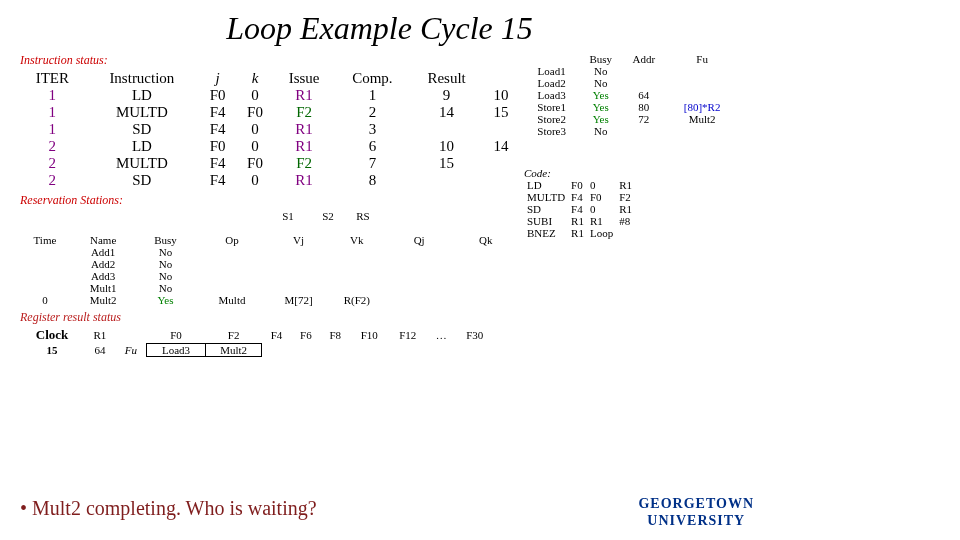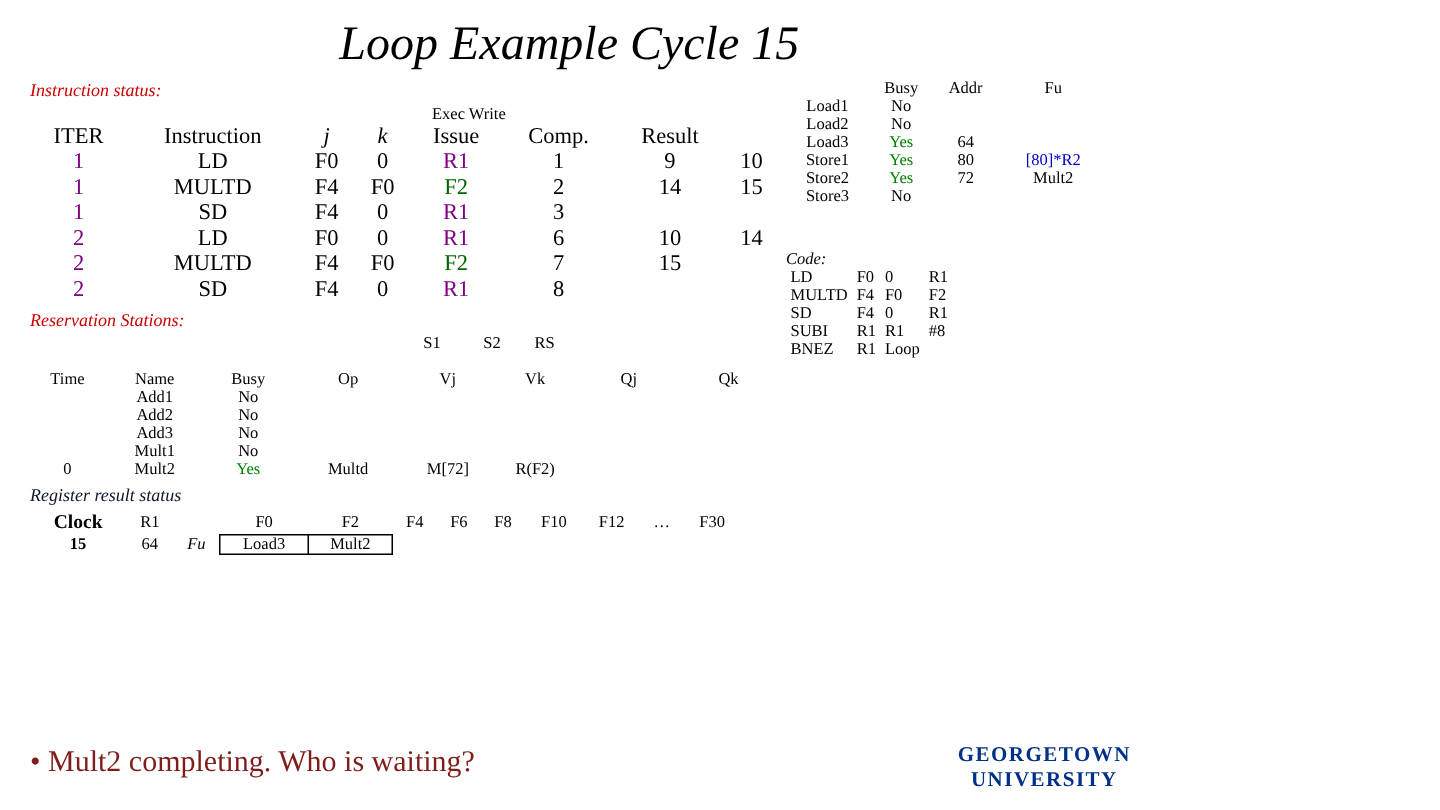--- a/index.html
+++ b/index.html
@@ -83,21 +83,21 @@
       text-align: center;
     }
 
     .rs-table td {
       padding: 0 3px;
       text-align: center;
     }
 
     
     .reg-result-label {
-      color: #0f172a;
+      color: #b91c1c;
       font-style: italic;
       font-size: 12px;
       margin-top: 4px;
       margin-bottom: 2px;
     }
 
     .reg-result-table {
       border-collapse: collapse;
       font-size: 11px;
       width: 95%;
@@ -194,21 +194,20 @@
 <div class="slide">
 
   <div class="title">Loop Example Cycle 15</div>
 
   <div style="display:flex; ">
 
     <div class="left-panel">
 
       <div class="instr-status-label">Instruction status:</div>
 
-      <div style="font-size:11px; padding-left:268px; margin-bottom:1px;">Exec  Write</div>
 
       <table class="instr-table">
         <thead>
           <tr>
             <th>ITER</th>
             <th>Instruction</th>
             <th><em>j</em></th>
             <th><em>k</em></th>
             <th>Issue</th>
             <th>Comp.</th>

